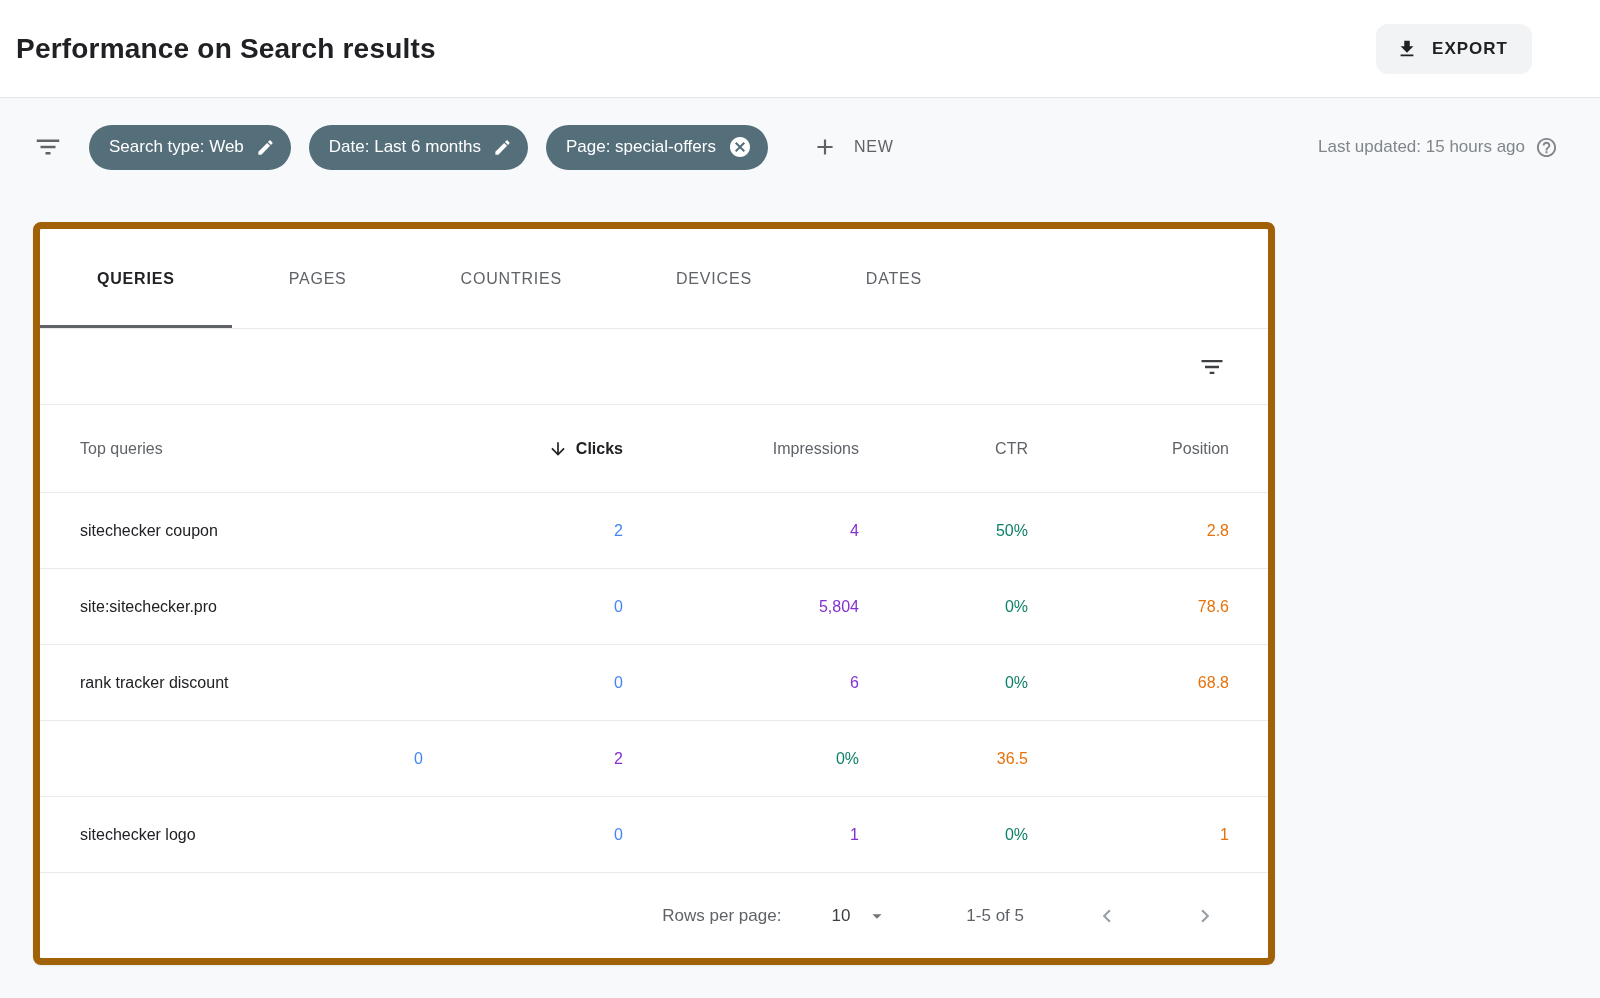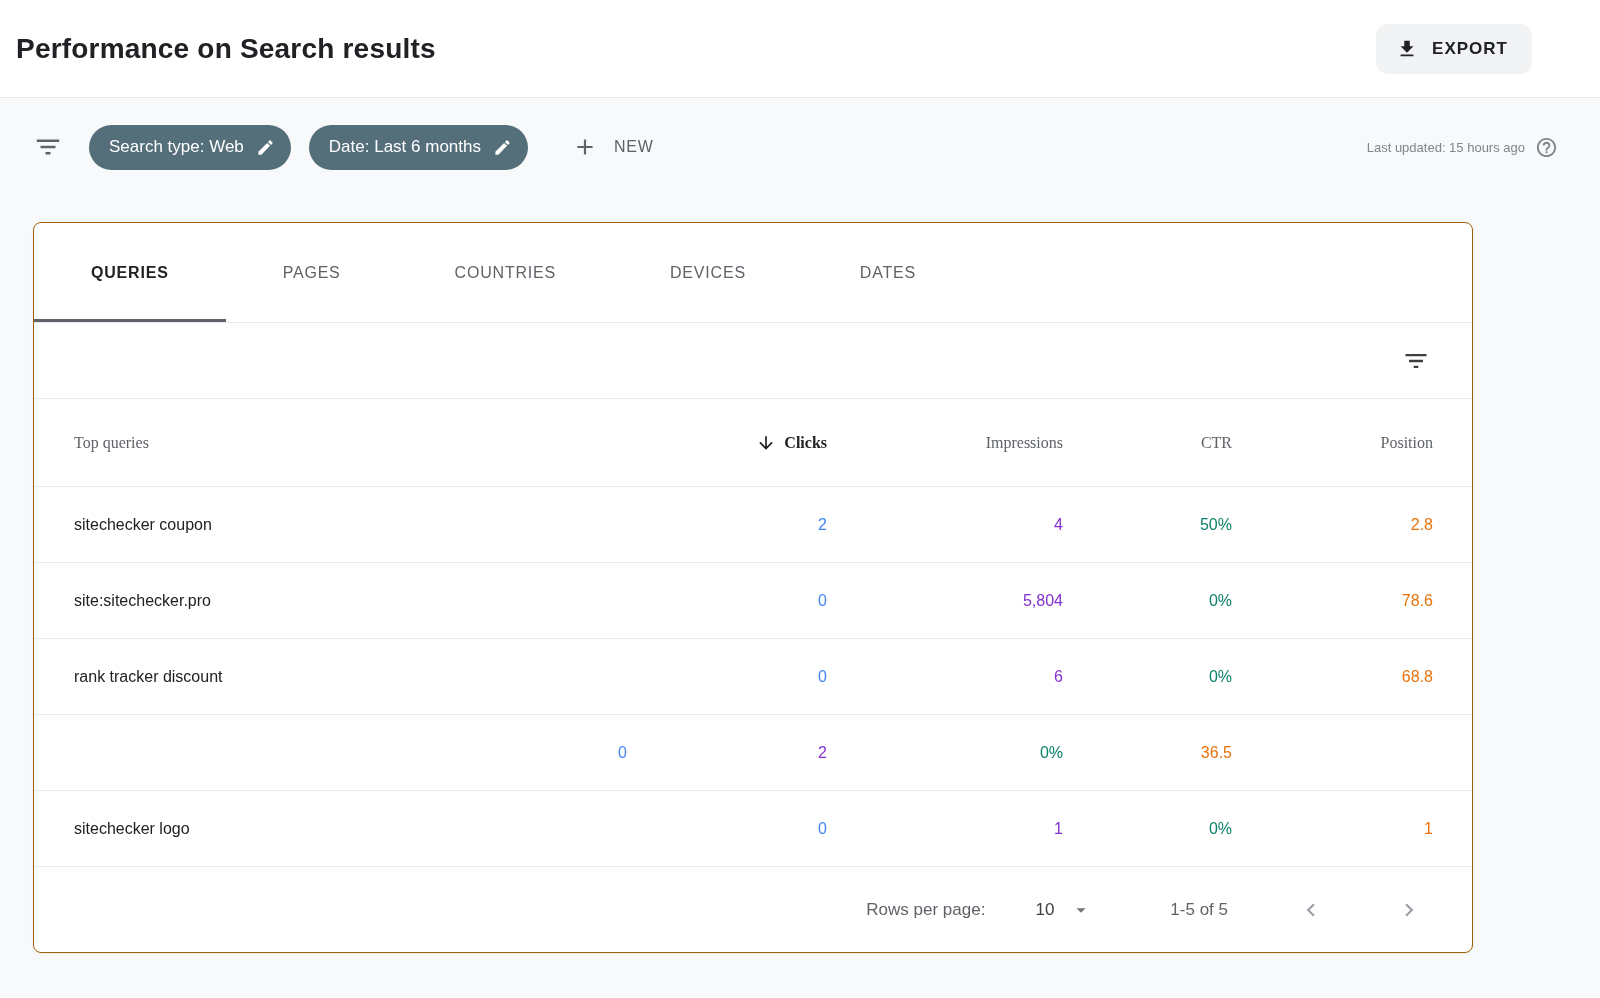--- a/index.html
+++ b/index.html
@@ -79,28 +79,28 @@
     font-weight: 500;
     color: #5f6368;
     letter-spacing: 0.8px;
   }
   .last-updated {
     margin-left: auto;
     display: flex;
     align-items: center;
     gap: 10px;
   }
-  .last-updated .text { font-size: 13px; color: #80868b; }
+  .last-updated .text { font-size: 17px; color: #80868b; }
 
   
   .card {
-    width: 1440px;
+    width: 1242px;
     margin: 26px auto 0 33px;
     background: #ffffff;
-    border: 1px solid #a16207;
+    border: 7px solid #a16207;
     border-radius: 8px;
     box-shadow: 0 1px 2px rgba(60,64,67,0.08);
     overflow: hidden;
   }
 
   
   .tabs {
     display: flex;
     height: 100px;
     border-bottom: 1px solid #e8eaed;
@@ -139,21 +139,21 @@
   .table-filter-icon { cursor: pointer; display: flex; }
 
   
   .tbl-row {
     display: grid;
     grid-template-columns: 1fr 200px 236px 169px 201px;
     padding-right: 39px;
     align-items: center;
     border-bottom: 1px solid #e8eaed;
   }
-  .tbl-header { height: 88px; font-family: Liberation Serif, serif; }
+  .tbl-header { height: 88px; }
   .tbl-data { height: 76px; }
   .tbl-data:last-of-type { border-bottom: 1px solid #e8eaed; }
   .cell { font-size: 16px; text-align: right; }
   .cell.first { text-align: left; padding-left: 40px; }
   .hdr { color: #5f6368; font-size: 16px; }
   .hdr-clicks {
     color: #202124;
     font-weight: 600;
     display: flex;
     align-items: center;
@@ -233,20 +233,28 @@
 
   <div class="chip" style="background: rgb(84, 110, 122);">
     <span class="chip-label">Date: Last 6 months</span>
     <span>
       <svg width="19" height="19" viewBox="0 0 24 24" fill="#ffffff">
           <path d="M3 17.25V21h3.75L17.81 9.94l-3.75-3.75L3 17.25zM20.71 7.04c.39-.39.39-1.02 0-1.41l-2.34-2.34c-.39-.39-1.02-.39-1.41 0l-1.83 1.83 3.75 3.75 1.83-1.83z"></path>
         </svg>
     </span>
   </div>
 
+  <div class="chip" style="background: rgb(84, 110, 122);">
+    <span class="chip-label">Page: special-offers</span>
+    <span>
+      <svg width="24" height="24" viewBox="0 0 24 24" fill="#ffffff">
+          <path d="M12 2C6.47 2 2 6.47 2 12s4.47 10 10 10 10-4.47 10-10S17.53 2 12 2zm5 13.59L15.59 17 12 13.41 8.41 17 7 15.59 10.59 12 7 8.41 8.41 7 12 10.59 15.59 7 17 8.41 13.41 12 17 15.59z"></path>
+        </svg>
+    </span>
+  </div>
 
   <div class="new-filter">
     <span>
       <svg width="26" height="26" viewBox="0 0 24 24" fill="#5f6368">
           <path d="M19 13h-6v6h-2v-6H5v-2h6V5h2v6h6v2z"></path>
         </svg>
     </span>
     <span class="label">NEW</span>
   </div>
 

